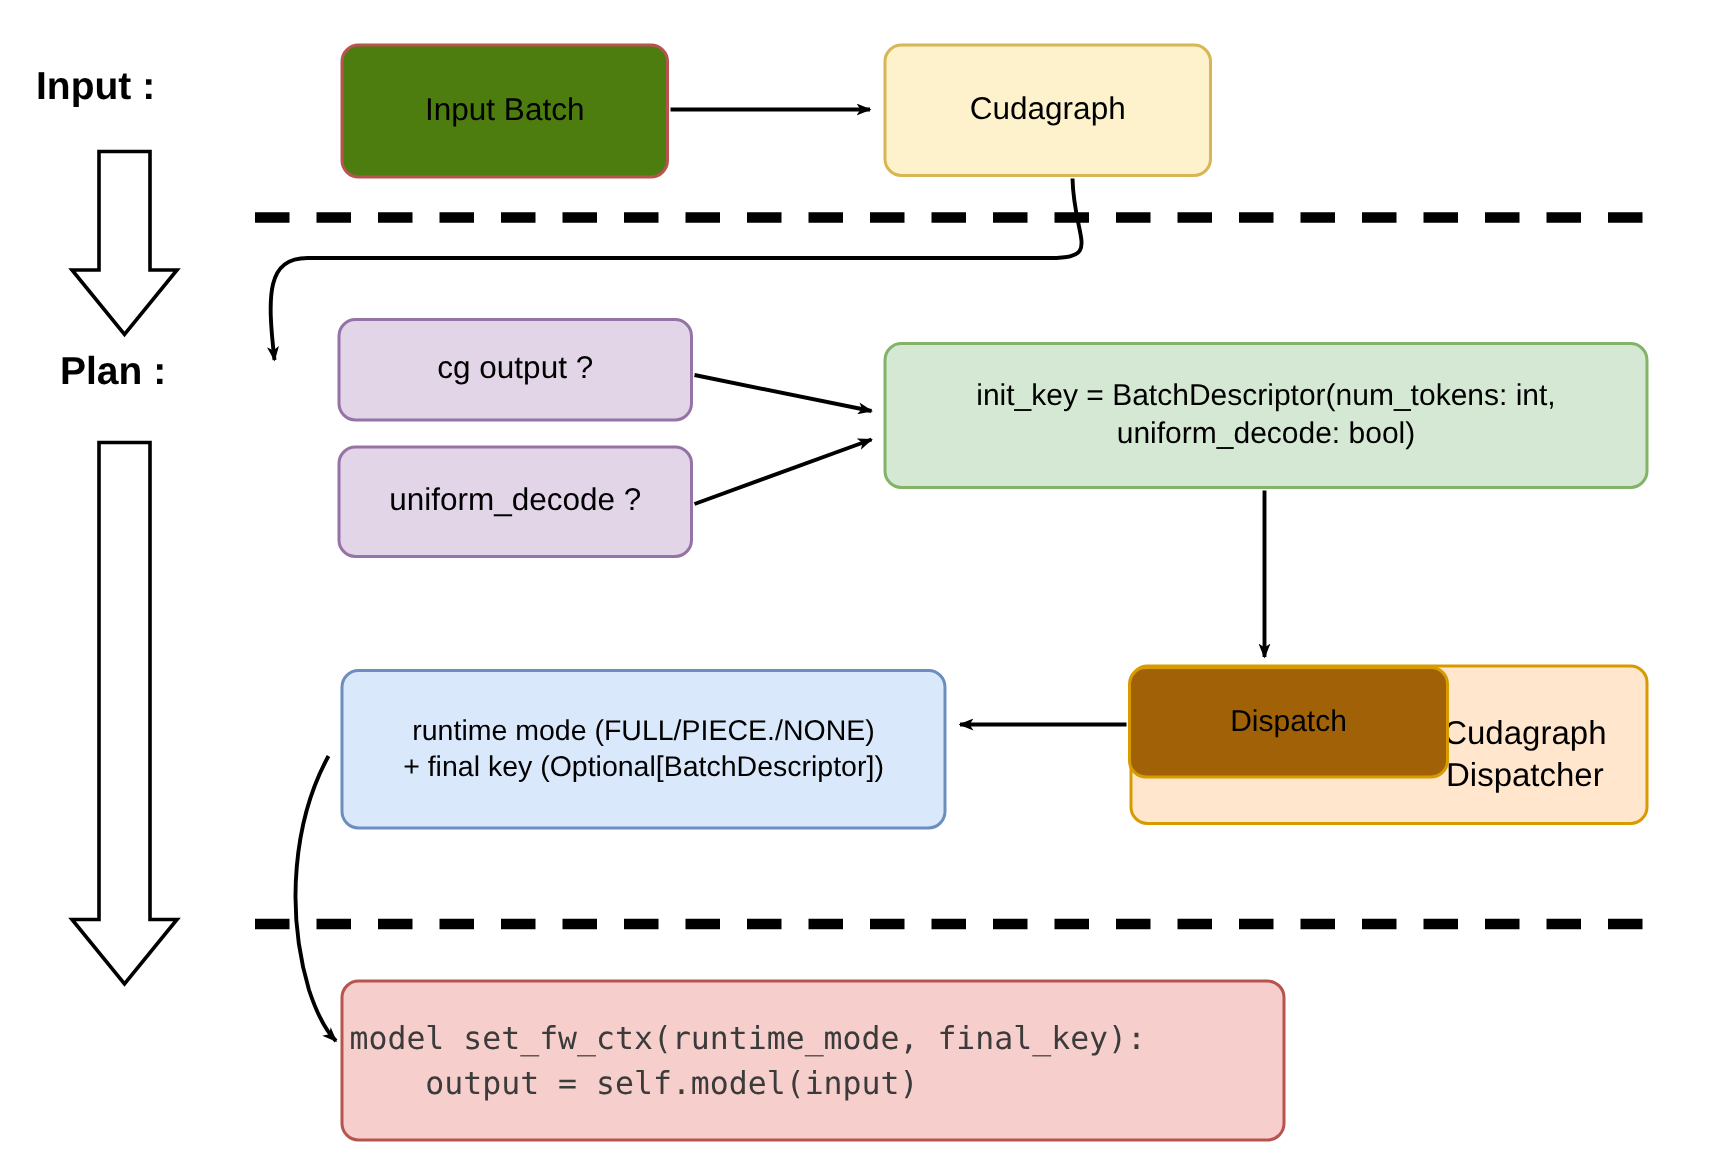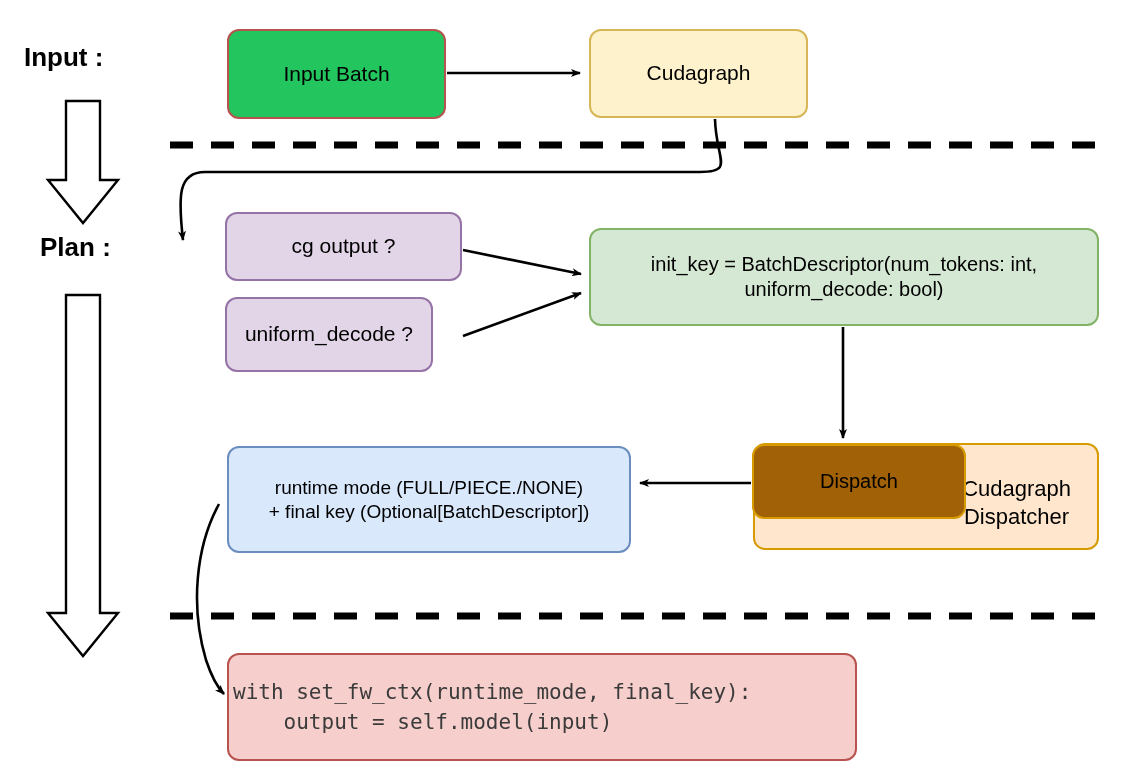--- a/index.html
+++ b/index.html
@@ -42,35 +42,35 @@
     font-family: Liberation Sans, sans-serif;
     font-weight: bold;
     font-size: 26px;
     color: #000000;
     letter-spacing: 0px;
     white-space: nowrap;
   }
   
   #node-input-batch {
     left: 227px; top: 29px; width: 219px; height: 90px;
-    background: #22c55e; border-color: #b85450;
+    background: #4d7c0f; border-color: #b85450;
     font-size: 21px;
   }
   #node-preprocess {
     left: 589px; top: 29px; width: 219px; height: 89px;
     background: #fdf2cc; border-color: #d6b656;
     font-size: 21px;
   }
   #node-cg-padding {
     left: 225px; top: 212px; width: 237px; height: 69px;
     background: #e1d5e7; border-color: #9673a6;
     font-size: 21px;
   }
   #node-uniform-decode {
-    left: 225px; top: 297px; width: 208px; height: 75px;
+    left: 225px; top: 297px; width: 237px; height: 75px;
     background: #e1d5e7; border-color: #9673a6;
     font-size: 21px;
   }
   #node-init-key {
     left: 589px; top: 228px; width: 510px; height: 98px;
     background: #d5e8d4; border-color: #82b366;
     font-size: 20px;
   }
   #node-cudagraph-dispatcher {
     left: 753px; top: 443px; width: 346px; height: 107px;
@@ -165,17 +165,17 @@
 
   <div class="node" id="node-cudagraph-dispatcher">Cudagraph
 Dispatcher</div>
 
   <div class="node" id="node-dispatch">Dispatch</div>
 
   <div class="node" id="node-runtime-mode">runtime mode (FULL/PIECE./NONE)
 + final key (Optional[BatchDescriptor])</div>
 
   <div class="node" id="node-execute-code">
-    <div class="code"><span>with set_fw_ctx(runtime_mode, final_key):</span>
+    <div class="code"><span>model set_fw_ctx(runtime_mode, final_key):</span>
 <span>    output = self.model(input)</span></div>
   </div>
 
 </div>
 
 </body></html>

